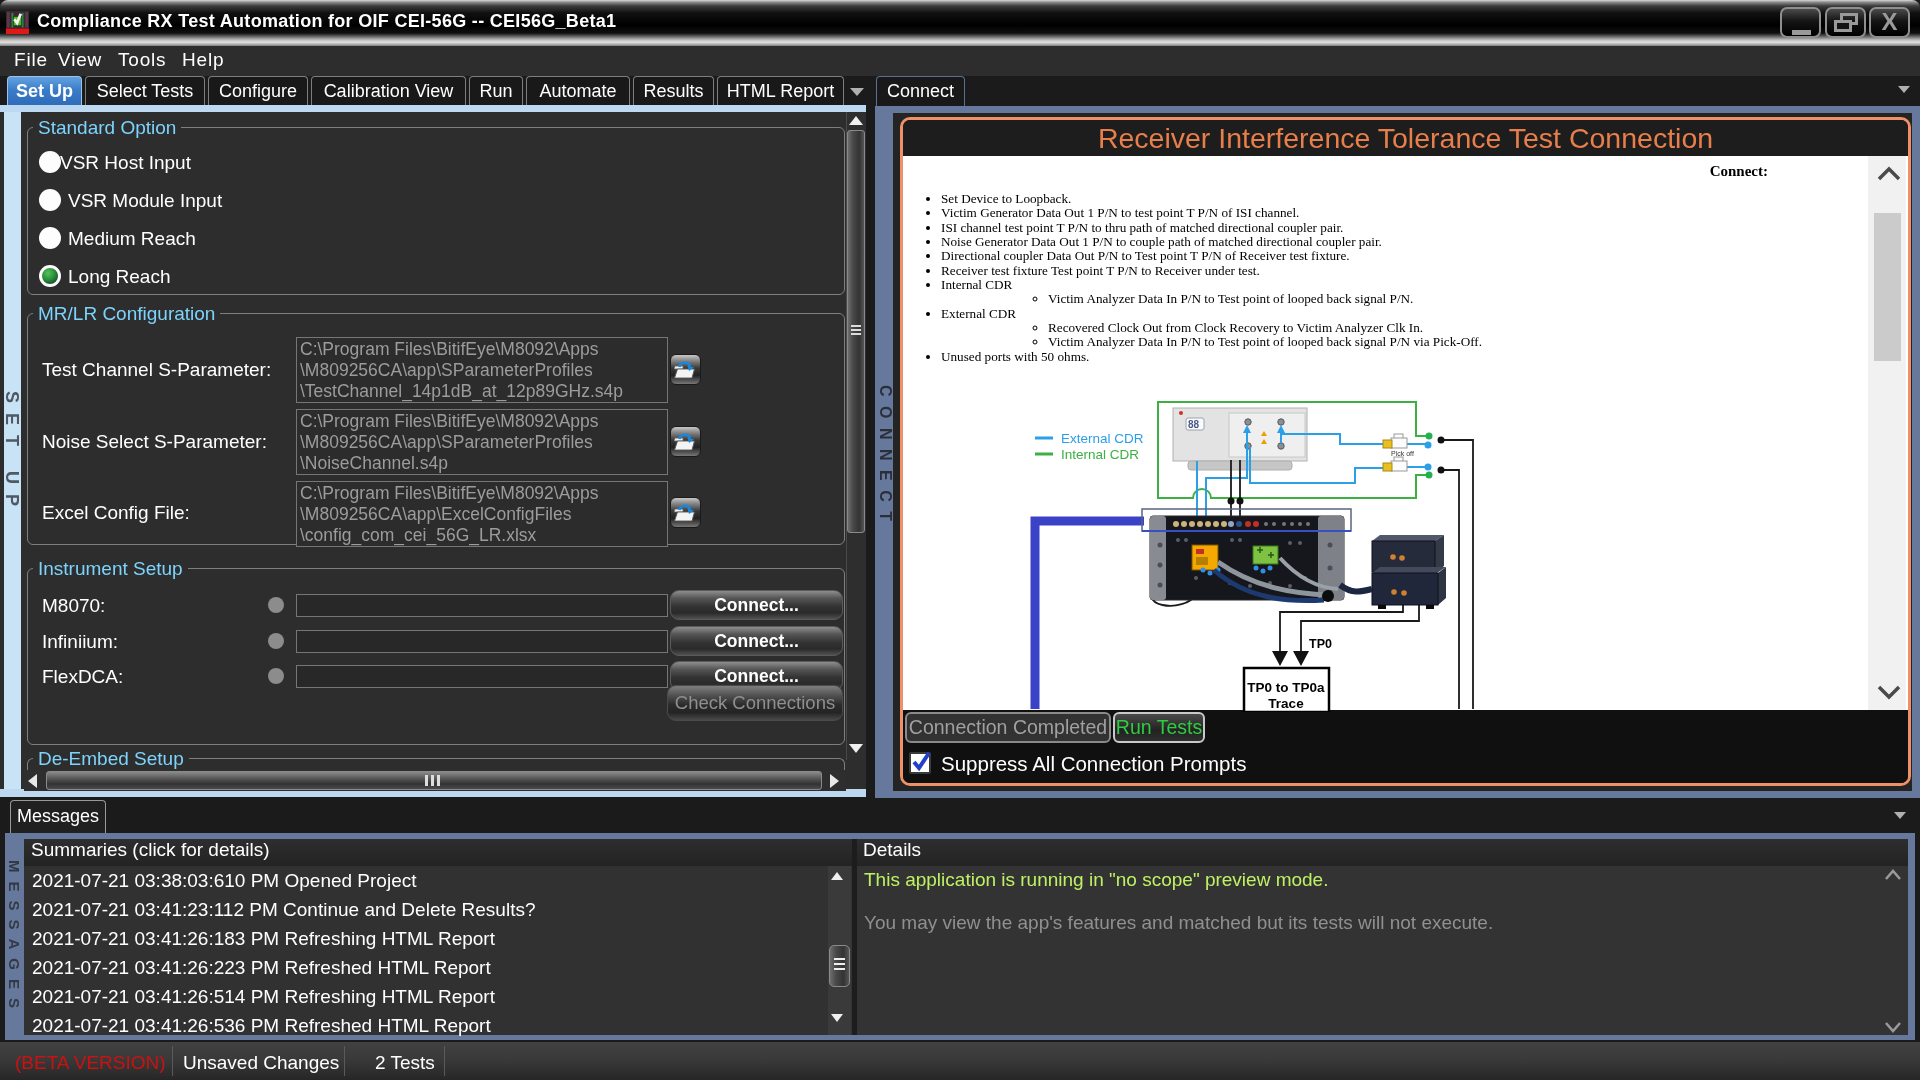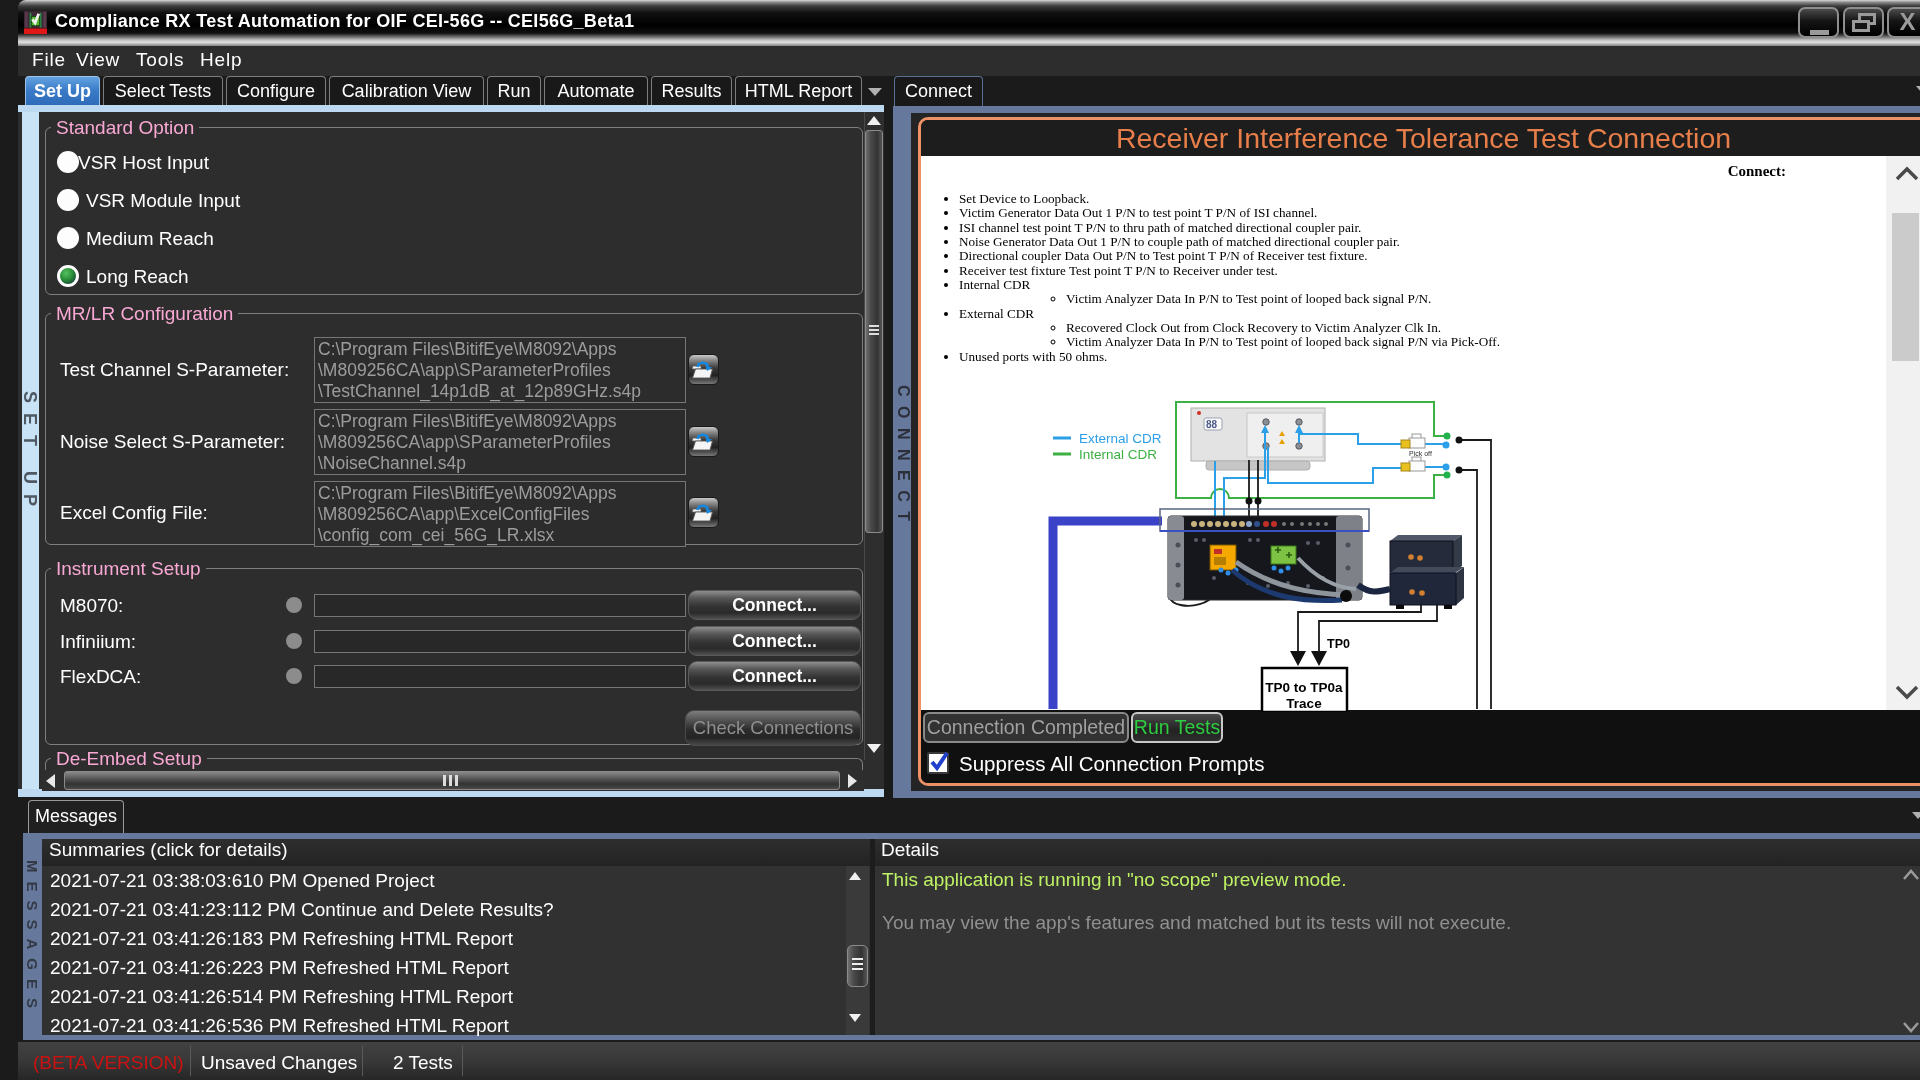--- a/index.html
+++ b/index.html
@@ -1,19 +1,19 @@
 <!DOCTYPE html>
 <html><head>
 <meta charset="utf-8">
 <style>
   * { margin:0; padding:0; box-sizing:border-box; }
   html,body { width:1920px; height:1080px; overflow:hidden; background:#1b1b1b;
     font-family:"Liberation Sans", sans-serif; }
   .abs { position:absolute; }
-  #root { position:relative; width:1836px; height:1080px; background:#1b1b1b;margin-left:18px; }
+  #root { position:relative; width:1836px; height:1080px; background:#1b1b1b; }
 
   
   #titlebar { left:0; top:0; width:1920px; height:46px;
     background:linear-gradient(180deg,#d8d8d8 0%,#8a8a8a 5%,#3c3c3c 13%,#101010 28%,#000 55%,#101010 72%,#c0c0c0 87%,#e0e0e0 92%,#808080 100%);
     border-radius:8px 8px 0 0; }
   #title { left:37px; top:11px; color:#fff; font-size:18px; font-weight:bold; letter-spacing:0.3px;}
   .winbtn { top:7px; width:41px; height:31px; border:2px solid #8f8f8f; border-radius:7px;
     background:linear-gradient(180deg,#4a4a4a 0%,#141414 45%,#000 100%); }
 
   
@@ -25,21 +25,21 @@
     border-radius:4px 4px 0 0; color:#fff; font-size:18px; text-align:center; line-height:28px; }
   .tabsel { background:linear-gradient(180deg,#63a2e0 0%,#3a7cc8 45%,#2e6ab8 100%); border-color:#9dc3e8; }
   #tabline { left:0; top:105px; width:866px; height:7px; background:#bdd9f2; }
 
   
   #leftpage { left:0; top:112px; width:866px; height:685px; background:#2d2d2d; }
   #setupstrip { left:4px; top:112px; width:17px; height:677px; background:#c9e3f6; }
   #leftbottom { left:0; top:789px; width:866px; height:8px; background:#bdd9f2; }
   .vtext { writing-mode:vertical-rl; text-align:center; font-weight:bold; white-space:nowrap; }
   .grp { border:1px solid #7f7f7f; border-radius:6px; }
-  .grplabel { color:#f9a8d4; font-size:19px; background:#2d2d2d; padding:0 5px; }
+  .grplabel { color:#7dd3fc; font-size:19px; background:#2d2d2d; padding:0 5px; }
   .wlabel { color:#fff; font-size:19px; }
   .radio { width:22px; height:22px; border-radius:50%; background:#fdfdfd; }
   .radiosel { background:radial-gradient(circle at 38% 32%, #55c060 0%, #2a9038 45%, #13293a 95%);
     border:3.5px solid #fdfdfd; }
   .pathbox { width:372px; height:66px; border:1px solid #767676; color:#9c9c9c; font-size:17.5px;
     line-height:21.1px; padding:1px 3px; background:#2c2c2c; white-space:pre; overflow:hidden;}
   .folderbtn { width:31px; height:31px; border:1px solid #1a1a1a; border-radius:6px;
     background:linear-gradient(180deg,#c8c8c8 0%,#8a8a8a 18%,#3a3a3a 45%,#222 70%,#777 100%); }
   .inbox { width:372px; height:23px; border:1px solid #767676; background:#282828; }
   .led { width:16px; height:16px; border-radius:50%; background:#8c8c8c; }
@@ -188,21 +188,21 @@
   <div class="wlabel abs" style="left:42px;top:666px;">FlexDCA:</div>
   <div class="led abs" style="left:268px;top:597px;"></div>
   <div class="led abs" style="left:268px;top:633px;"></div>
   <div class="led abs" style="left:268px;top:668px;"></div>
   <div class="inbox abs" style="left:296px;top:594px;"></div>
   <div class="inbox abs" style="left:296px;top:630px;"></div>
   <div class="inbox abs" style="left:296px;top:665px;"></div>
   <div class="connbtn abs" style="left:670px;top:590px;">Connect...</div>
   <div class="connbtn abs" style="left:670px;top:626px;">Connect...</div>
   <div class="connbtn abs" style="left:670px;top:661px;">Connect...</div>
-  <div class="chkbtn abs" style="left:667px;top:710px;">Check Connections</div>
+  <div class="chkbtn abs" style="left:667px;top:685px;">Check Connections</div>
 
   <div class="abs" style="left:27px;top:758px;width:818px;height:14px;border:1px solid #7f7f7f;border-bottom:none;border-radius:6px 6px 0 0;"></div>
   <div class="grplabel abs" style="left:33px;top:748px;">De-Embed Setup</div>
 
   <div class="sbv abs" style="left:24px;top:770px;width:822px;height:21px;"></div>
   <div class="sbthumbh abs" style="left:46px;top:771px;width:776px;height:19px;"></div>
   <div class="abs" style="left:425px;top:775px;width:3px;height:11px;background:#ddd;"></div>
   <div class="abs" style="left:431px;top:775px;width:3px;height:11px;background:#ddd;"></div>
   <div class="abs" style="left:437px;top:775px;width:3px;height:11px;background:#ddd;"></div>
   <div class="abs" style="left:28px;top:774px;width:0;height:0;border-top:7px solid transparent;border-bottom:7px solid transparent;border-right:9px solid #e8e8e8;"></div>

